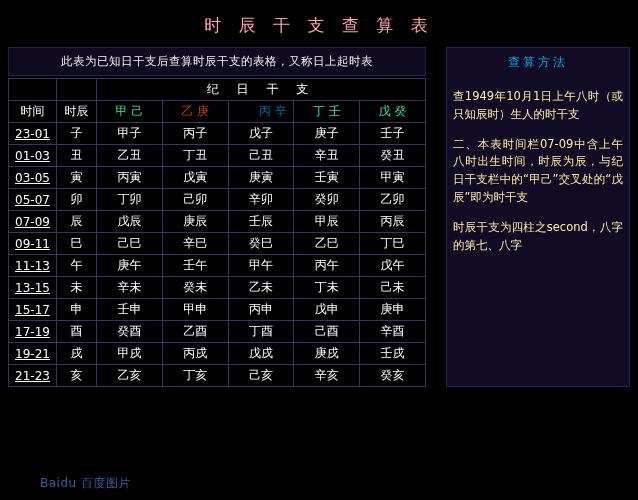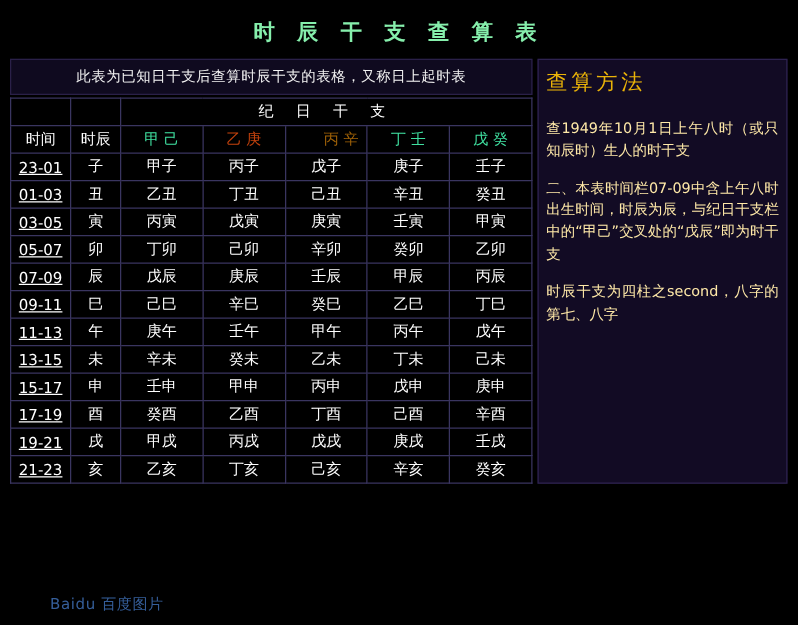--- a/index.html
+++ b/index.html
@@ -14,32 +14,32 @@
     font-family: "DejaVu Sans", "Liberation Sans", sans-serif;
   }
   .page {
     position: relative;
     width: 638px;
     height: 500px;
     background: #000000;
   }
   .title {
     text-align: center;
-    color: #86efac;
+    color: #fca5a5;
     font-size: 17px;
     letter-spacing: 6px;
     padding-top: 14px;
     padding-bottom: 10px;
-    font-weight: bold;
+    font-weight: normal;
     font-family: "DejaVu Sans", "Liberation Sans", sans-serif;
   }
   .body-wrap {
     display: flex;
     padding: 0 8px;
-    gap: 4px;
+    gap: 20px;
     box-sizing: border-box;
     width: 638px;
   }
   .left-col {
     width: 418px;
     flex: 0 0 418px;
   }
   .right-col {
     flex: 1 1 auto;
     background: #120b24;
@@ -80,41 +80,41 @@
   }
   .hdr td {
     font-size: 12.5px;
     height: 23px;
   }
   .hdr .c-time, .hdr .c-sc {
     color: #ffffff;
   }
   .hdr .g1 { color: #3fe0a0; }
   .hdr .g2 { color: #c2410c; }
-  .hdr .g3 { color: #a16207; padding-left: 24px; }
+  .hdr .g3 { color: #0369a1; padding-left: 24px; }
   .hdr .g4 { color: #3fe0a0; }
   .hdr .g5 { color: #3fe0a0; }
   td.time-cell {
     color: #ffffff;
     font-size: 11.5px;
     text-decoration: underline;
   }
   td.branch-cell {
     color: #ffffff;
     font-size: 12.5px;
   }
   td.v1 { color: #ffd24a; }
   td.v2 { color: #4dd7ff; }
   td.v3 { color: #ff7ad9; margin-top: 48px; }
   td.v4 { color: #8ea2ff; }
   td.v5 { color: #9fe84a; }
   .right-title {
-    color: #eab308;
-    text-align: left;
-    font-size: 17px;
+    color: #0ea5e9;
+    text-align: center;
+    font-size: 12px;
     letter-spacing: 3px;
     padding: 2px 0 5px 0;
   }
   .right-body {
     color: #ffe9a8;
     font-size: 11.5px;
     line-height: 1.55;
     text-align: justify;
   }
   .right-body p {

